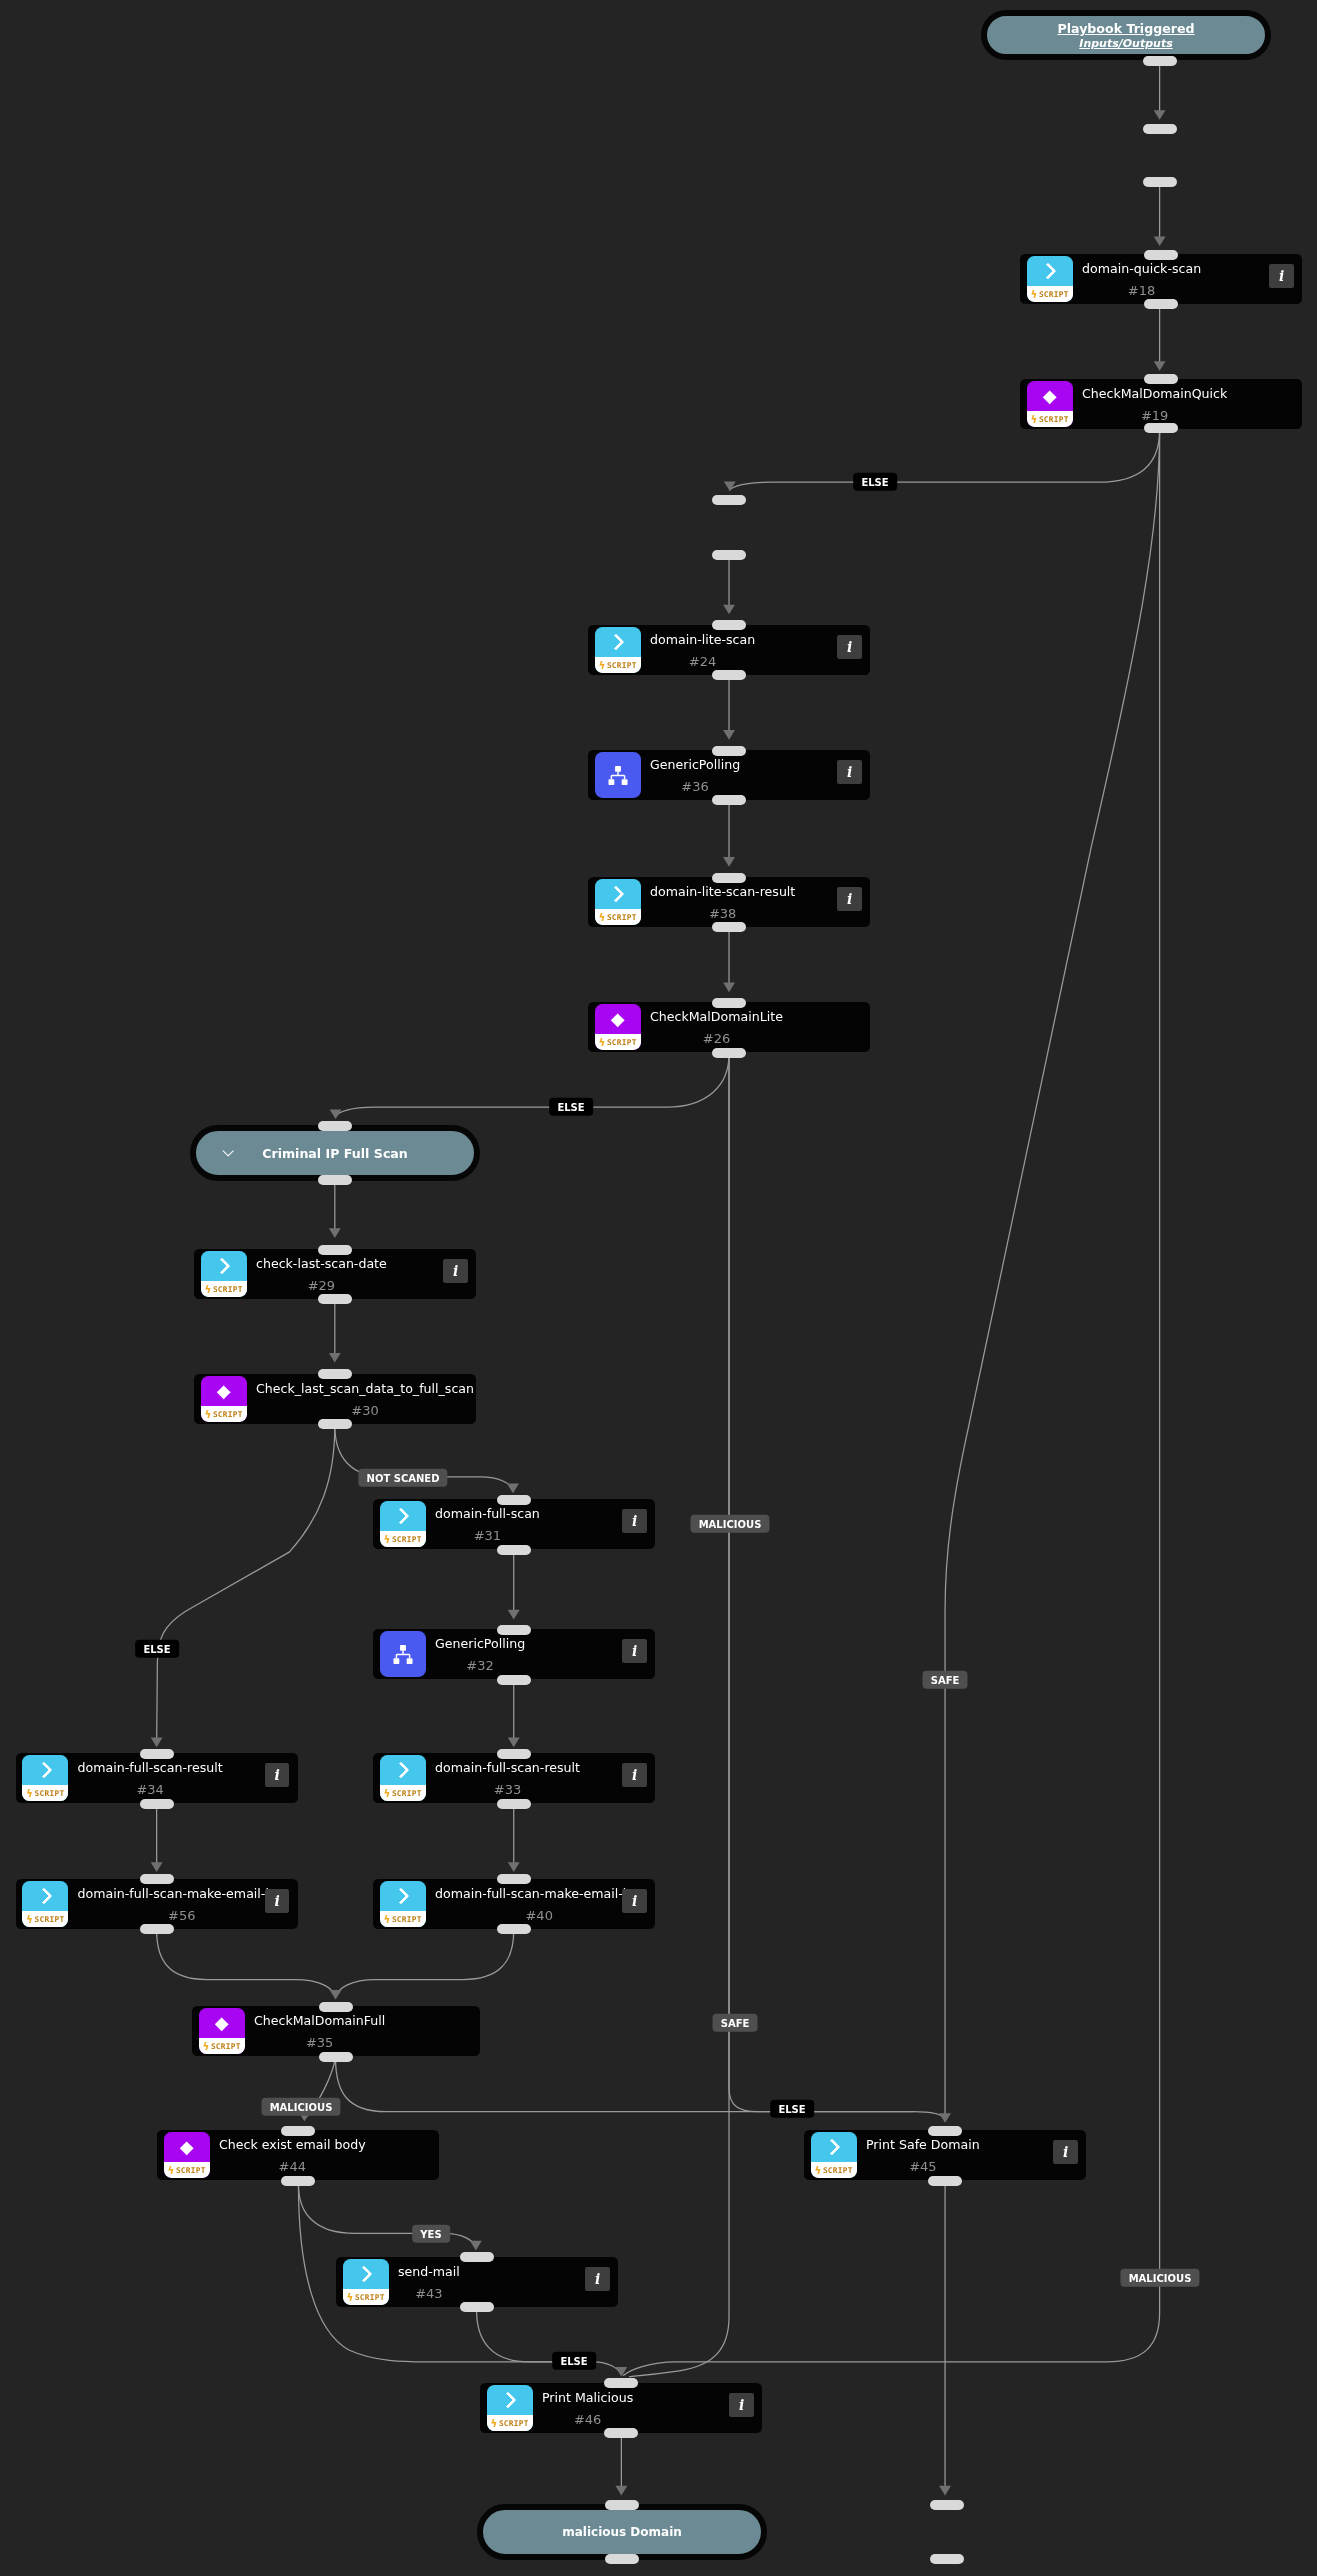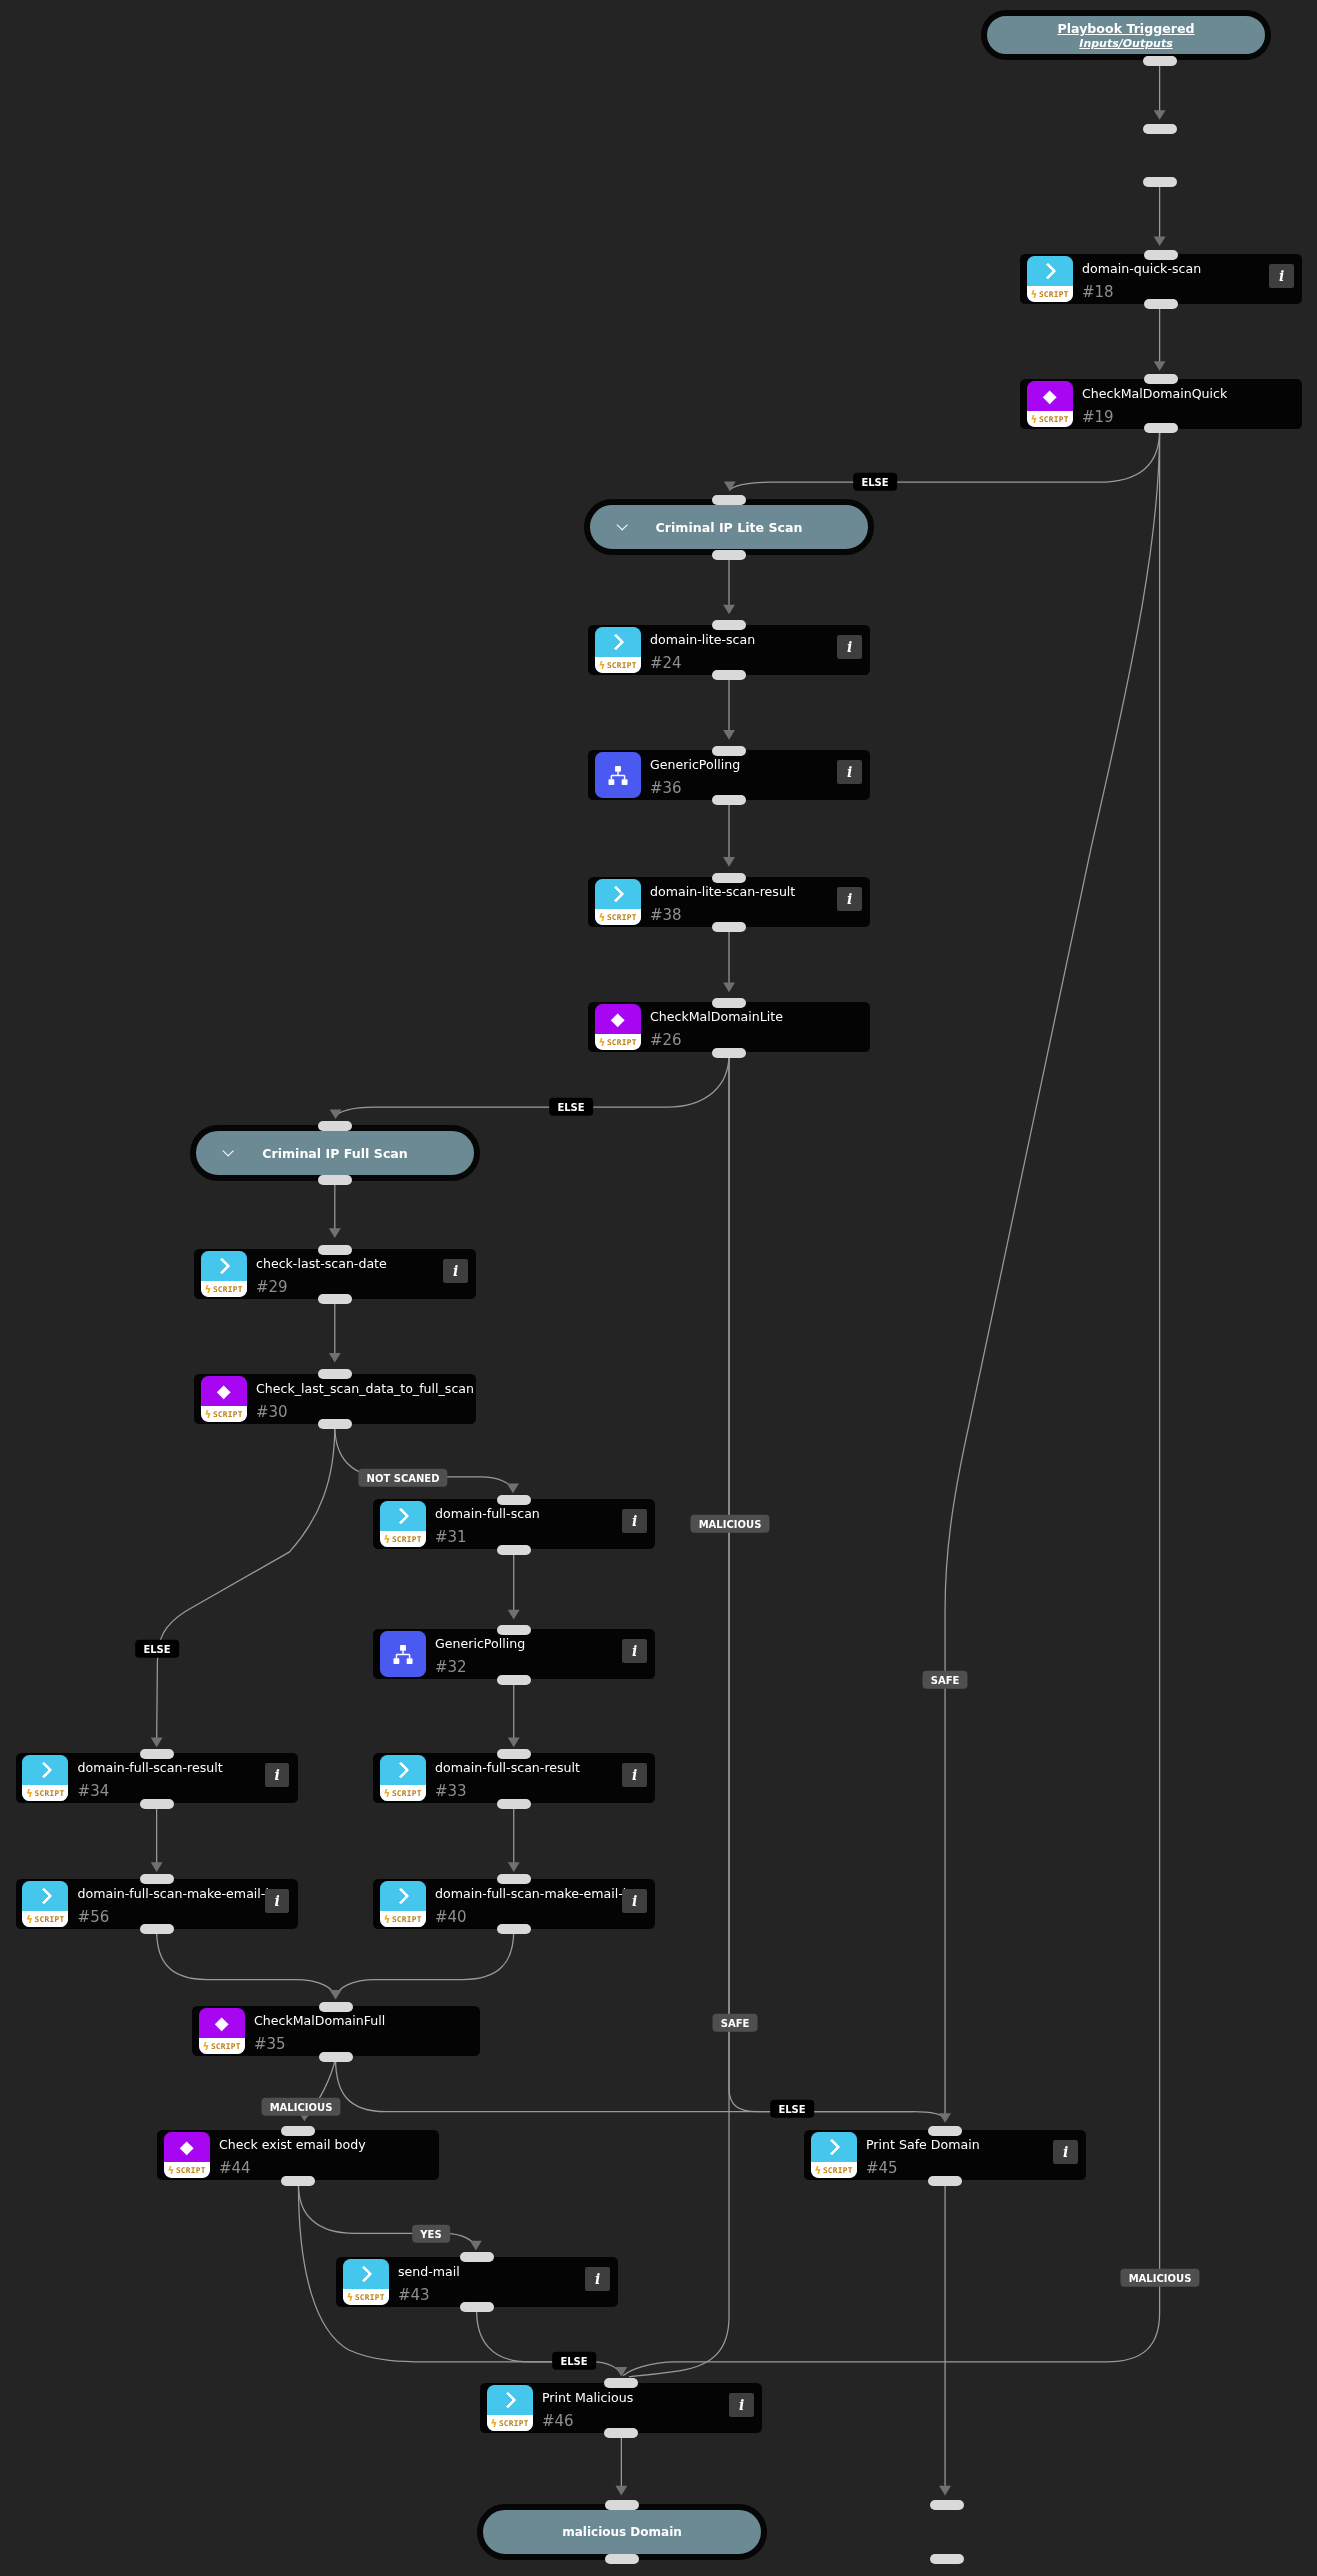--- a/index.html
+++ b/index.html
@@ -4,21 +4,21 @@
 <style>
   html,body{margin:0;padding:0;background:#242424;}
   #canvas{position:relative;width:1317px;height:2576px;background:#242424;overflow:hidden;
           font-family:"DejaVu Sans",sans-serif;}
   #edge-layer{position:absolute;left:0;top:0;z-index:1;}
   
   .node{position:absolute;box-sizing:border-box;z-index:3;}
   .tasknode{background:#040404;border-radius:5.2px;color:#fff;}
   .task-text{position:absolute;left:62px;top:7.4px;}
   .task-title{font-size:12.6px;font-weight:400;color:#fff;white-space:nowrap;}
-  .task-num{margin-top:6.7px;font-size:15px;color:#8f8f8f;}
+  .task-num{margin-top:6.7px;font-size:13px;color:#8f8f8f;text-align:center;}
   .task-icon{position:absolute;left:6.7px;top:50%;transform:translateY(-50%);
              width:46px;height:46px;border-radius:7.4px;overflow:hidden;
              display:flex;flex-direction:column;}
   .icon-script{background:#45c6ec;}
   .icon-condition{background:#a806f2;}
   .icon-playbook{background:#4a5af0;}
   .icon-top{flex:1;display:flex;align-items:center;justify-content:center;}
   .chev-right{width:9px;height:9px;border-top:3.7px solid #fff;border-right:3.7px solid #fff;
               border-radius:1.5px;transform:rotate(45deg);margin-left:-3px;}
   .diamond{color:#fff;font-size:18px;line-height:1;}
@@ -141,24 +141,20 @@
           <span class="badge-text">SCRIPT</span>
         </div>
       </div>
       <div class="task-text">
         <div class="task-title">CheckMalDomainQuick</div>
         <div class="task-num">#19</div>
       </div>
     </div>
     <div class="connector" style="left: 1144px; top: 374px;"></div>
     <div class="connector" style="left: 1144px; top: 423px;"></div>
-    <div class="node pill" style="left: 584px; top: 499px; width: 290px; height: 56px;">
-      <div class="chev-down"></div>
-      <div class="section-title">Criminal IP Lite Scan</div>
-    </div>
     <div class="connector" style="left: 712px; top: 495px;"></div>
     <div class="connector" style="left: 712px; top: 550px;"></div>
     <div class="node tasknode" style="left: 588px; top: 625px; width: 282px; height: 50px;">
       <div class="task-icon icon-script">
         <div class="icon-top">
           <div class="chev-right"></div>
         </div>
         <div class="script-badge">
           <span class="bolt">ϟ</span>
           <span class="badge-text">SCRIPT</span>

